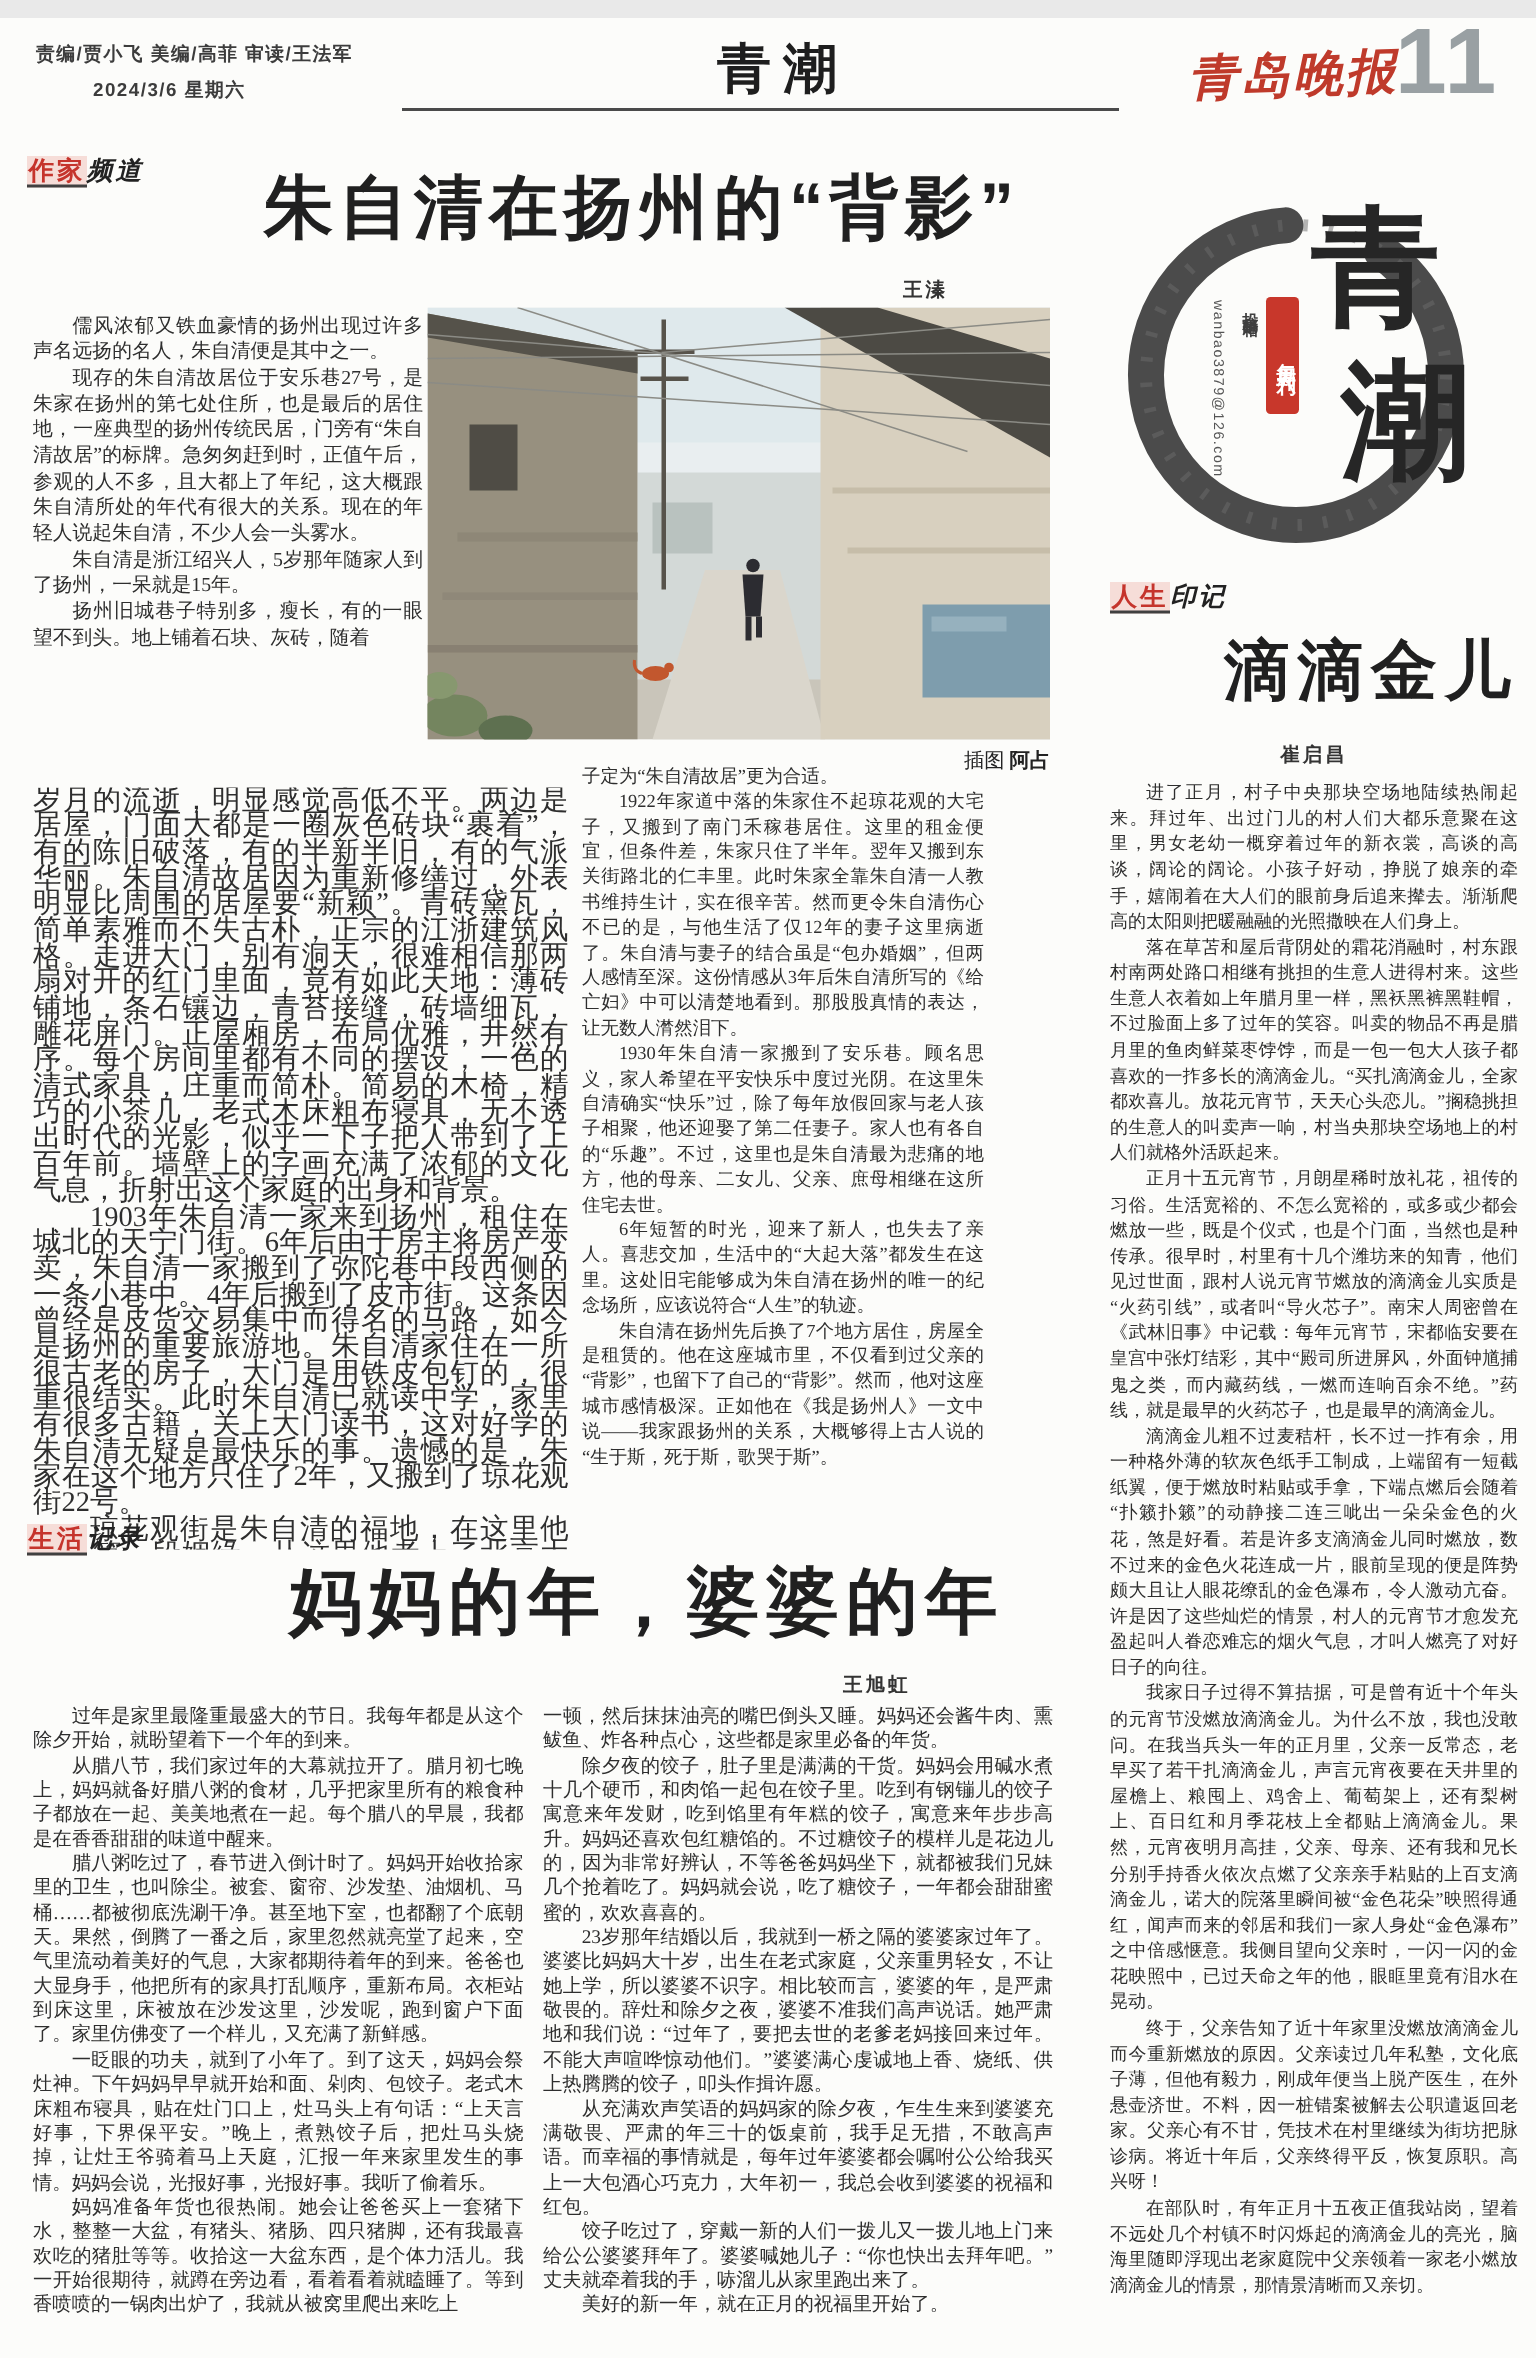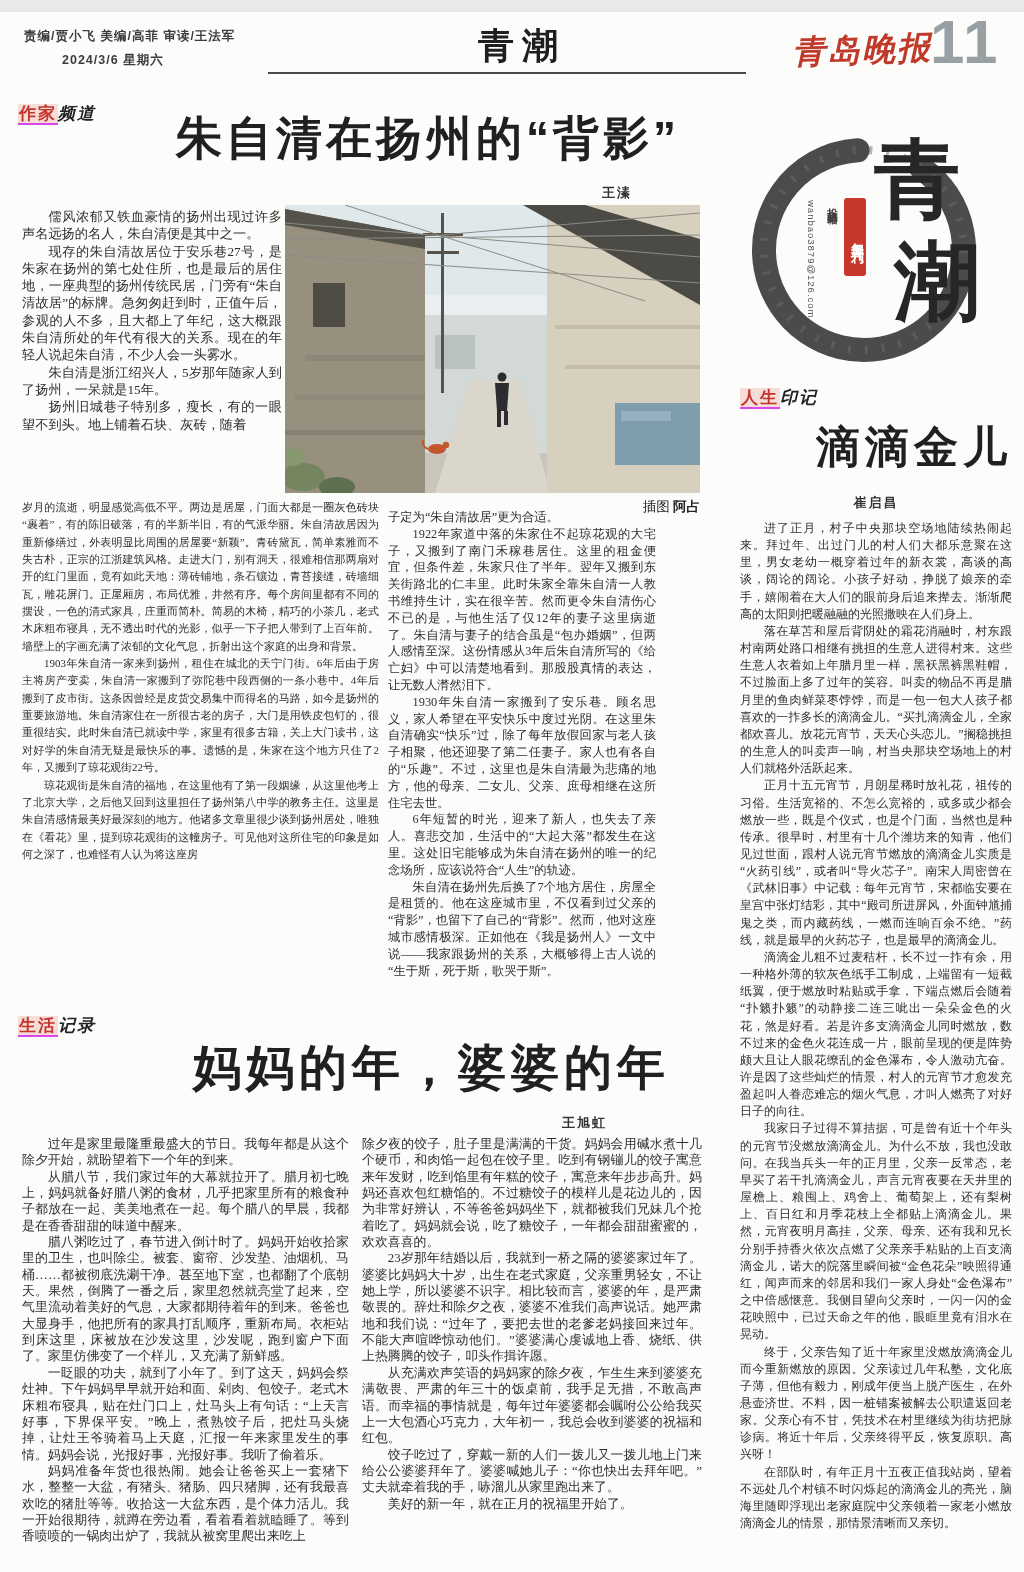--- a/index.html
+++ b/index.html
@@ -12,33 +12,33 @@
   .mdate{left:62px;top:40px;font:bold 12.5px "Liberation Sans",sans-serif;color:#3c3c3c;letter-spacing:1px;}
   .supp{left:412px;top:10px;width:220px;text-align:center;font:bold 36px "Liberation Sans",sans-serif;
         color:#1e1e1e;letter-spacing:8px;}
   .hrule{left:268px;top:60px;width:478px;height:2px;background:#4a4a4a;}
   .brand{left:792px;top:16px;font:bold italic 33px "DejaVu Serif",serif;color:#bf3a2b;
          letter-spacing:2px;transform:rotate(-2deg);}
   .pagenum{left:930px;top:-6px;font:bold 62px "Liberation Sans",sans-serif;color:#99a0a3;letter-spacing:2px;}
 
   
   .seclabel{font:bold 17px "Liberation Sans",sans-serif;letter-spacing:2px;}
-  .seclabel .red{color:#c5342c;background:#f6ddd8;border-bottom:2px solid #d946ef;padding:0 1px;}
+  .seclabel .red{color:#c5342c;background:#f6ddd8;border-bottom:2px solid #404040;padding:0 1px;}
   .seclabel .dark{color:#222;font-style:italic;}
 
   
   .bigtitle{font-family:"Liberation Sans",sans-serif;font-weight:bold;color:#202020;text-align:right;}
   .author{font:bold 13px "Liberation Sans",sans-serif;color:#333;letter-spacing:2px;}
 
   
   .body-text{text-align:justify;overflow:hidden;}
   .body-text p.para{margin:0;text-indent:2em;text-align:justify;}
   .cont p.para:first-child{text-indent:0;}
   .colA{left:22px;top:196px;width:260px;height:292px;font-size:13.2px;line-height:17.3px;}
-  .colB{left:22px;top:487px;width:357px;height:508px;font-size:11px;line-height:17.35px;}
+  .colB{left:22px;top:513px;width:357px;height:508px;font-size:19px;line-height:17.35px;}
   .colC{left:388px;top:497px;width:268px;height:505px;font-size:12.3px;line-height:16.8px;}
 
   .illus{left:285px;top:193px;width:415px;height:288px;}
   .caption{left:440px;top:486px;width:260px;text-align:right;font-size:13.5px;color:#222;}
   .caption .cap-author{font-weight:bold;}
 
   
   .logo-wrap{left:748px;top:120px;width:264px;height:236px;}
   .logo-char{position:absolute;font:bold 86px "DejaVu Serif",serif;color:#262626;line-height:1;}
   .logo-seal{position:absolute;left:96px;top:66px;width:22px;height:78px;background:#c8372b;border-radius:3px;
@@ -184,20 +184,21 @@
   <div class="abs bigtitle t3">妈妈的年，婆婆的年</div>
   <div class="abs author a3">王旭虹</div>
   <div class="abs body-text b3a">
       <p class="para">过年是家里最隆重最盛大的节日。我每年都是从这个除夕开始，就盼望着下一个年的到来。</p>
       <p class="para">从腊八节，我们家过年的大幕就拉开了。腊月初七晚上，妈妈就备好腊八粥的食材，几乎把家里所有的粮食种子都放在一起、美美地煮在一起。每个腊八的早晨，我都是在香香甜甜的味道中醒来。</p>
       <p class="para">腊八粥吃过了，春节进入倒计时了。妈妈开始收拾家里的卫生，也叫除尘。被套、窗帘、沙发垫、油烟机、马桶……都被彻底洗涮干净。甚至地下室，也都翻了个底朝天。果然，倒腾了一番之后，家里忽然就亮堂了起来，空气里流动着美好的气息，大家都期待着年的到来。爸爸也大显身手，他把所有的家具打乱顺序，重新布局。衣柜站到床这里，床被放在沙发这里，沙发呢，跑到窗户下面了。家里仿佛变了一个样儿，又充满了新鲜感。</p>
       <p class="para">一眨眼的功夫，就到了小年了。到了这天，妈妈会祭灶神。下午妈妈早早就开始和面、剁肉、包饺子。老式木床粗布寝具，贴在灶门口上，灶马头上有句话：“上天言好事，下界保平安。”晚上，煮熟饺子后，把灶马头烧掉，让灶王爷骑着马上天庭，汇报一年来家里发生的事情。妈妈会说，光报好事，光报好事。我听了偷着乐。</p>
       <p class="para">妈妈准备年货也很热闹。她会让爸爸买上一套猪下水，整整一大盆，有猪头、猪肠、四只猪脚，还有我最喜欢吃的猪肚等等。收拾这一大盆东西，是个体力活儿。我一开始很期待，就蹲在旁边看，看着看着就瞌睡了。等到香喷喷的一锅肉出炉了，我就从被窝里爬出来吃上</p>
     </div>
   <div class="abs body-text b3b cont">
+      <p class="para">一顿，然后抹抹油亮的嘴巴倒头又睡。妈妈还会酱牛肉、熏鲅鱼、炸各种点心，这些都是家里必备的年货。</p>
       <p class="para">除夕夜的饺子，肚子里是满满的干货。妈妈会用碱水煮十几个硬币，和肉馅一起包在饺子里。吃到有钢镚儿的饺子寓意来年发财，吃到馅里有年糕的饺子，寓意来年步步高升。妈妈还喜欢包红糖馅的。不过糖饺子的模样儿是花边儿的，因为非常好辨认，不等爸爸妈妈坐下，就都被我们兄妹几个抢着吃了。妈妈就会说，吃了糖饺子，一年都会甜甜蜜蜜的，欢欢喜喜的。</p>
       <p class="para">23岁那年结婚以后，我就到一桥之隔的婆婆家过年了。婆婆比妈妈大十岁，出生在老式家庭，父亲重男轻女，不让她上学，所以婆婆不识字。相比较而言，婆婆的年，是严肃敬畏的。辞灶和除夕之夜，婆婆不准我们高声说话。她严肃地和我们说：“过年了，要把去世的老爹老妈接回来过年。不能大声喧哗惊动他们。”婆婆满心虔诚地上香、烧纸、供上热腾腾的饺子，叩头作揖许愿。</p>
       <p class="para">从充满欢声笑语的妈妈家的除夕夜，乍生生来到婆婆充满敬畏、严肃的年三十的饭桌前，我手足无措，不敢高声语。而幸福的事情就是，每年过年婆婆都会嘱咐公公给我买上一大包酒心巧克力，大年初一，我总会收到婆婆的祝福和红包。</p>
       <p class="para">饺子吃过了，穿戴一新的人们一拨儿又一拨儿地上门来给公公婆婆拜年了。婆婆喊她儿子：“你也快出去拜年吧。”丈夫就牵着我的手，哧溜儿从家里跑出来了。</p>
       <p class="para">美好的新一年，就在正月的祝福里开始了。</p>
     </div>
 
 </div>
 
 </body></html>

